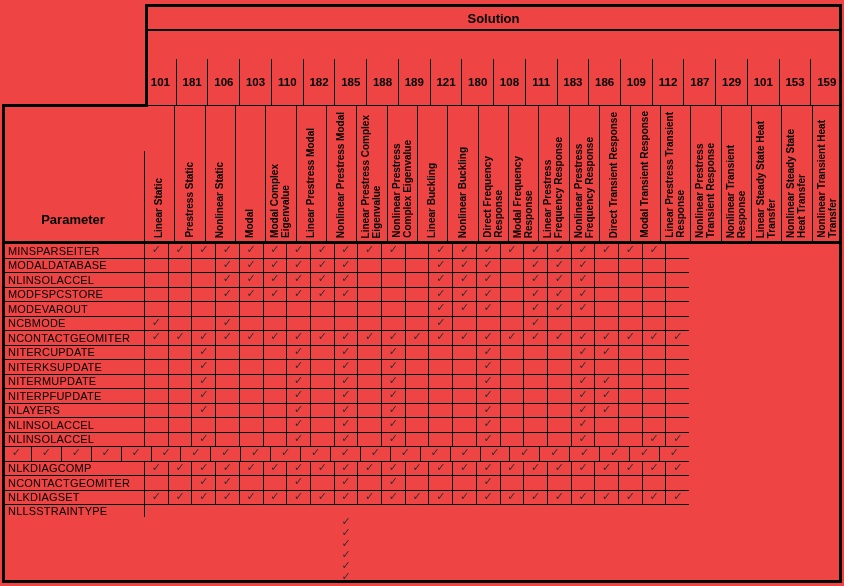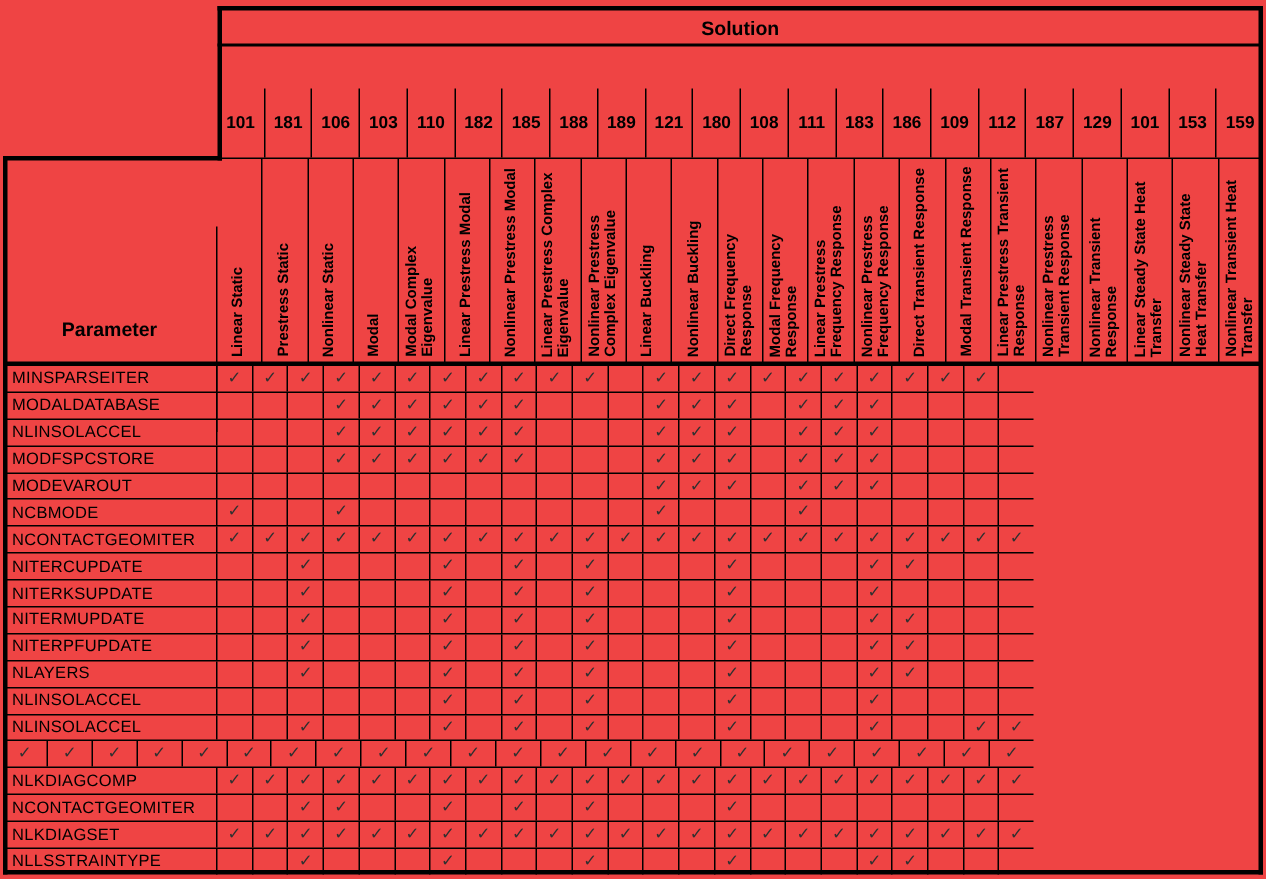--- a/index.html
+++ b/index.html
@@ -52,21 +52,21 @@
     font-weight:bold;font-size:13px;box-sizing:border-box;
     border-right:1px solid #000;
     margin-top:44px;
   }
   
   .matrix-body{
     position:absolute;left:2px;top:244px;width:687px;height:339px;
     display:flex;flex-direction:column;
   }
   .data-row{flex:1;display:flex;border-bottom:1px solid #000;box-sizing:border-box;}
-  .data-row:last-child{border-bottom:none;}
+  .data-row:last-child{border-bottom:none;flex-direction:column;}
   .row-label{
     width:143px;box-sizing:border-box;border-right:1px solid #000;
     display:flex;align-items:center;padding-left:6px;
     font-size:11px;letter-spacing:0.2px;white-space:nowrap;overflow:hidden;
   }
   .check-cell{
     flex:1;display:flex;align-items:center;justify-content:center;
     border-left:1px solid #000;box-sizing:border-box;
   }
   .check-cell.first{border-left:none;}

